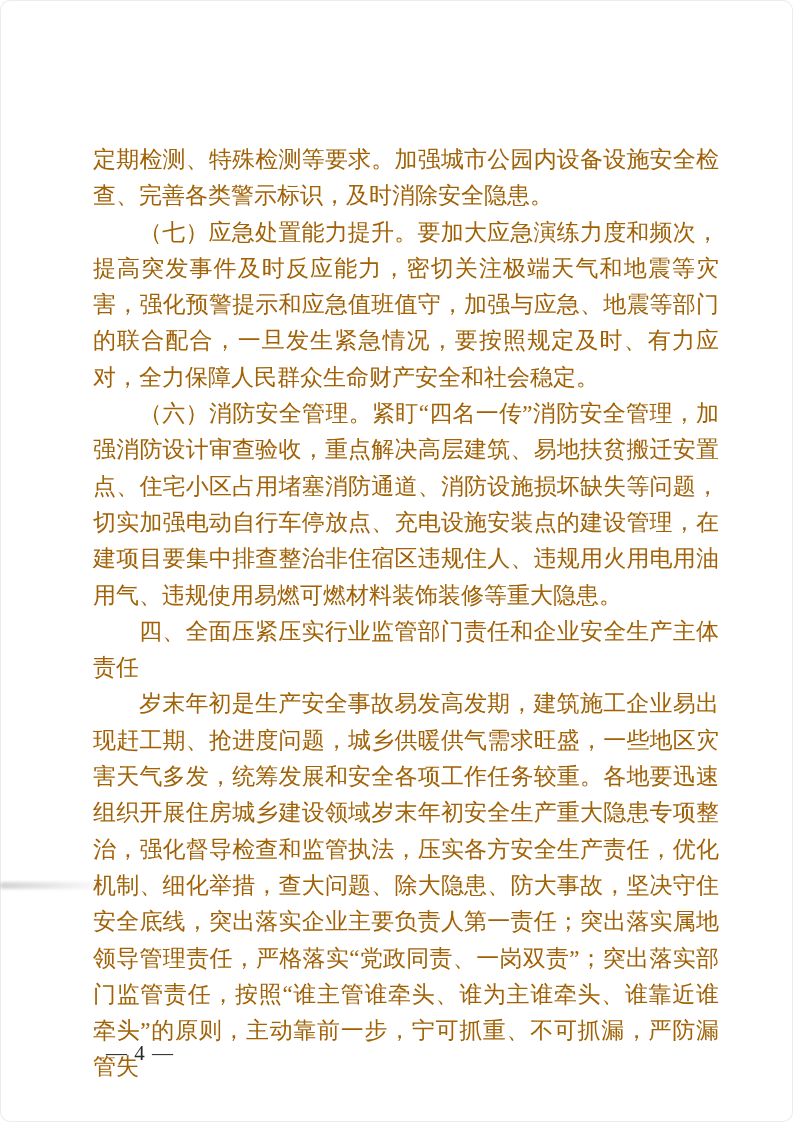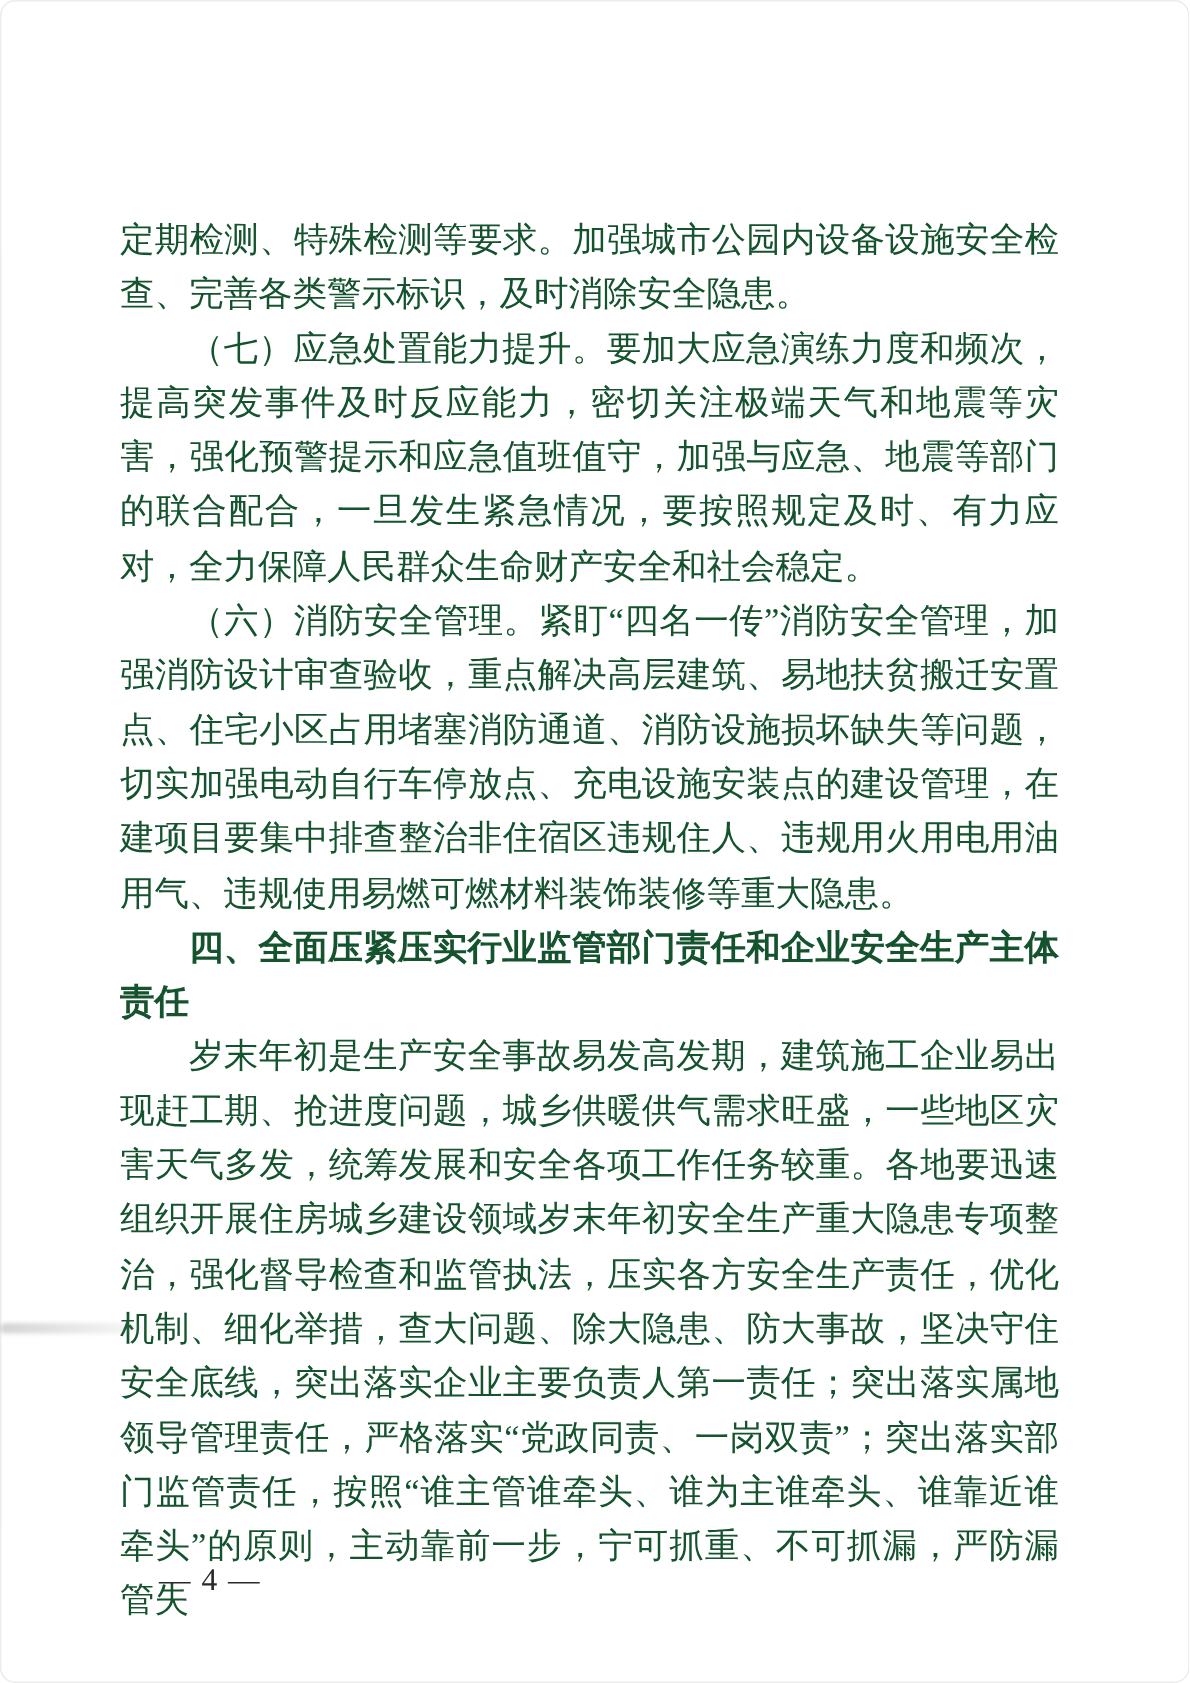--- a/index.html
+++ b/index.html
@@ -13,34 +13,34 @@
     height: 1122px;
     background: #ffffff;
     border-radius: 10px;
     box-shadow: inset 0 0 0 1px #ececec;
     overflow: hidden;
     font-family: "Liberation Serif", serif;
   }
   .content {
     position: absolute;
     top: 142px;
-    left: 80px;
+    left: 93px;
     width: 626px;
     font-size: 23px;
     line-height: 36.3px;
-    color: #14532d;
+    color: #a16207;
     text-align: justify;
     text-justify: inter-character;
   }
   .content p {
     margin: 0;
     padding: 0;
   }
   .content p.indent { text-indent: 2em; }
-  .content p.bold { font-weight: bold; }
+  .content p.bold { font-weight: normal; }
   .footer {
     position: absolute;
     left: 106px;
     top: 1041px;
     font-size: 21px;
     letter-spacing: 1px;
     color: #2a2a2a;
     font-family: "Liberation Serif", serif;
   }
   .smudge {

